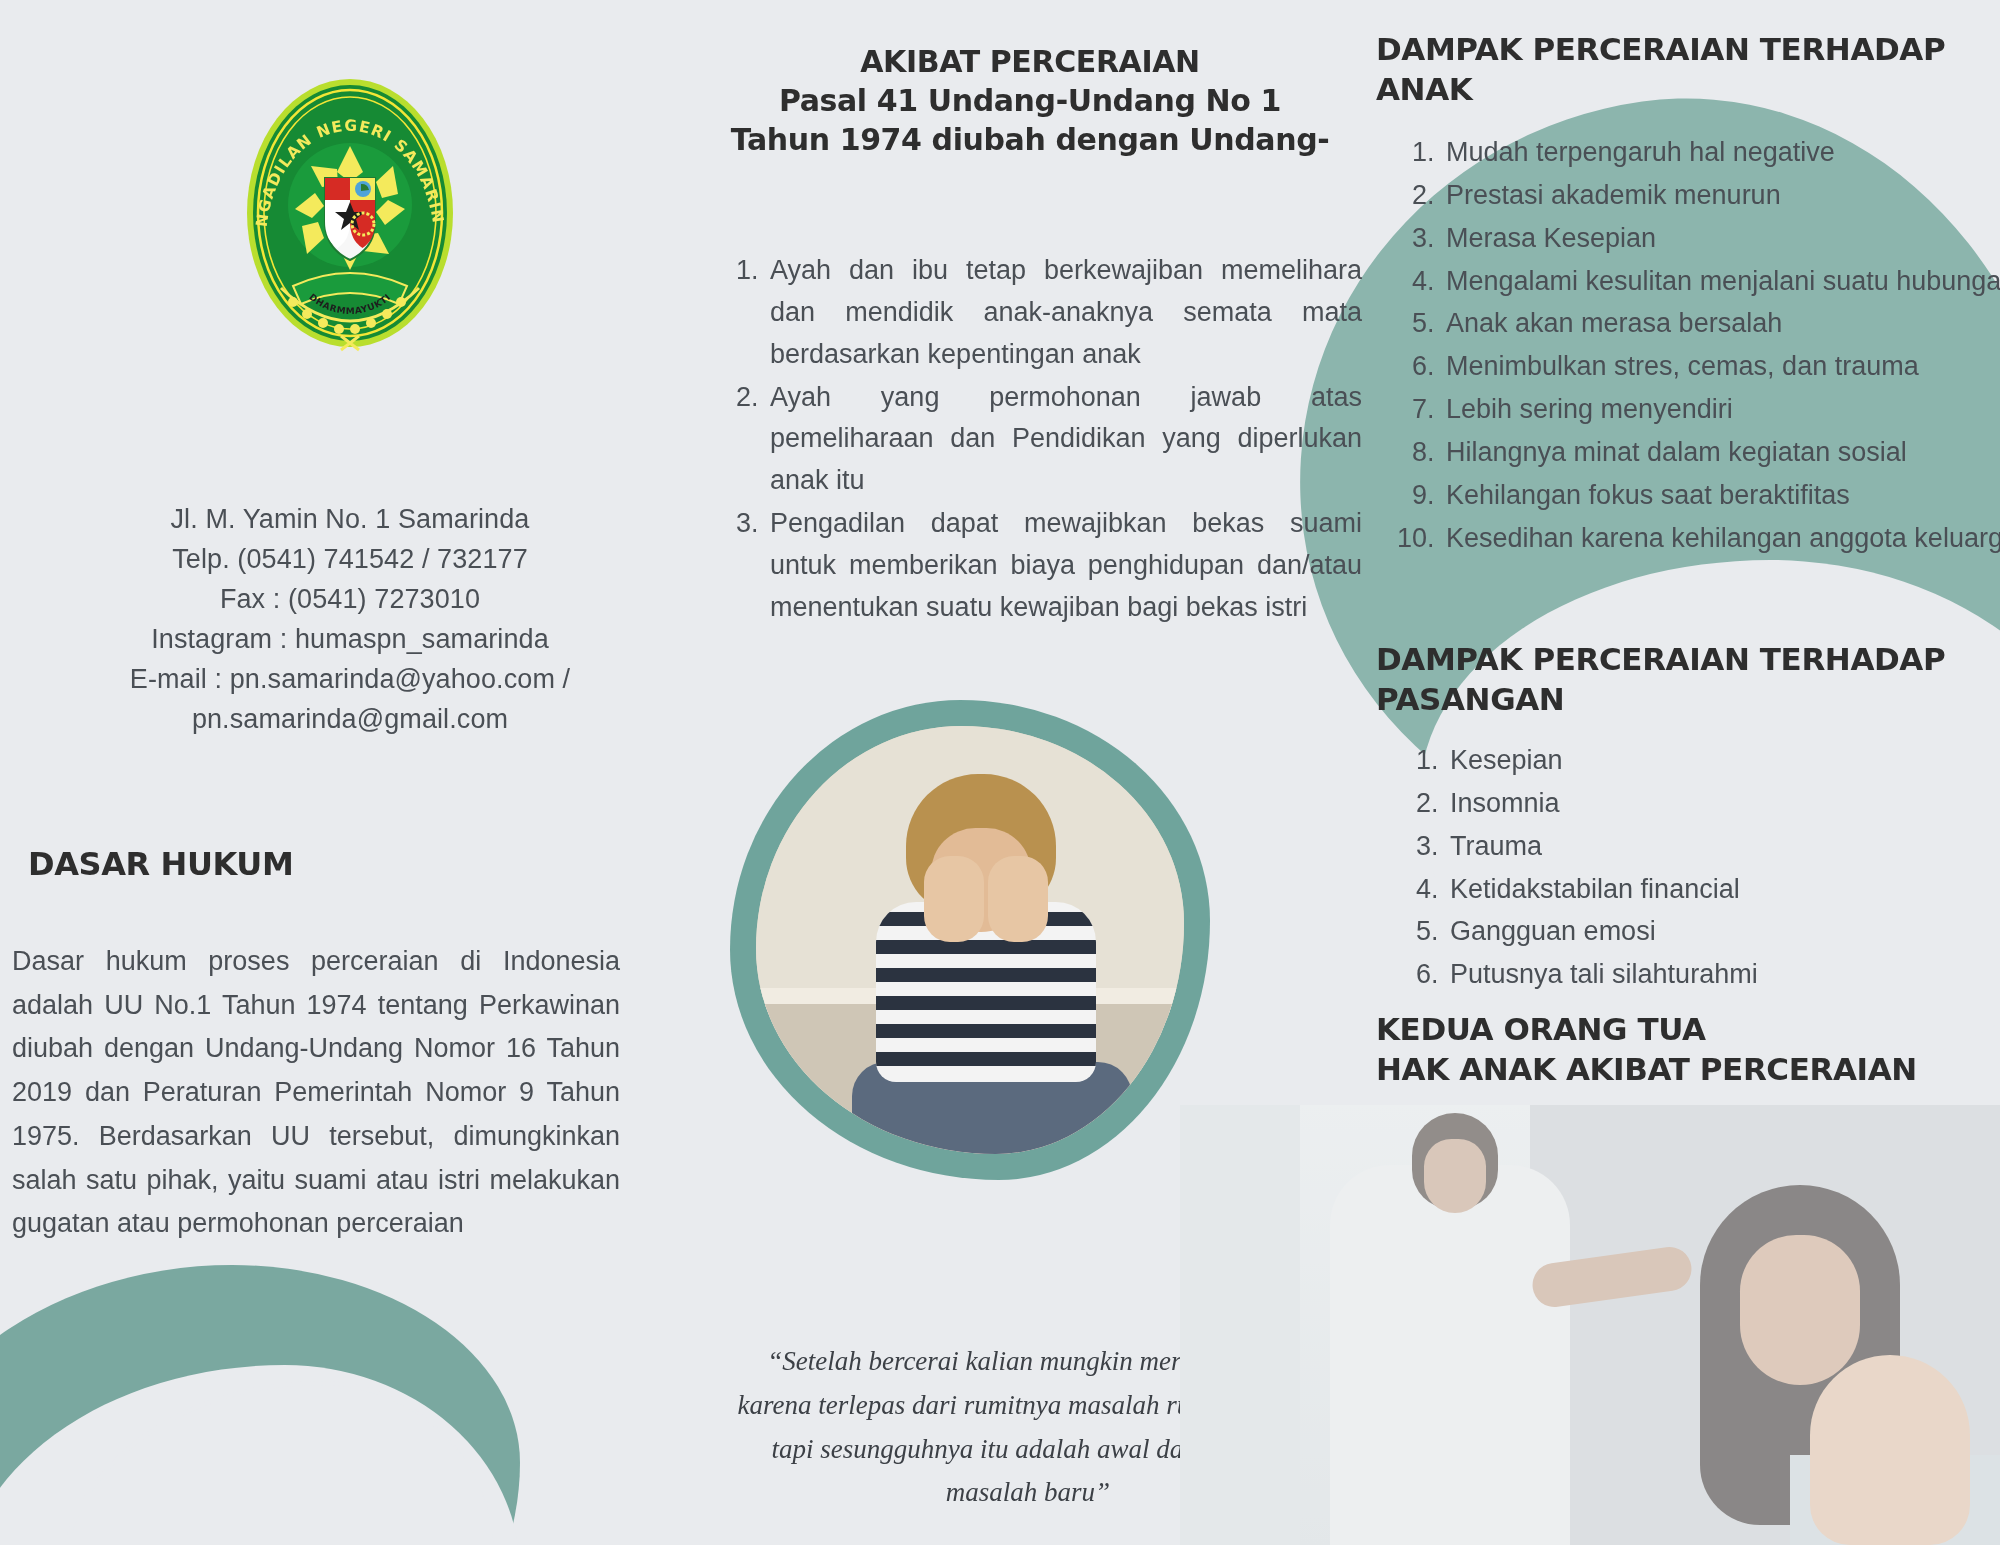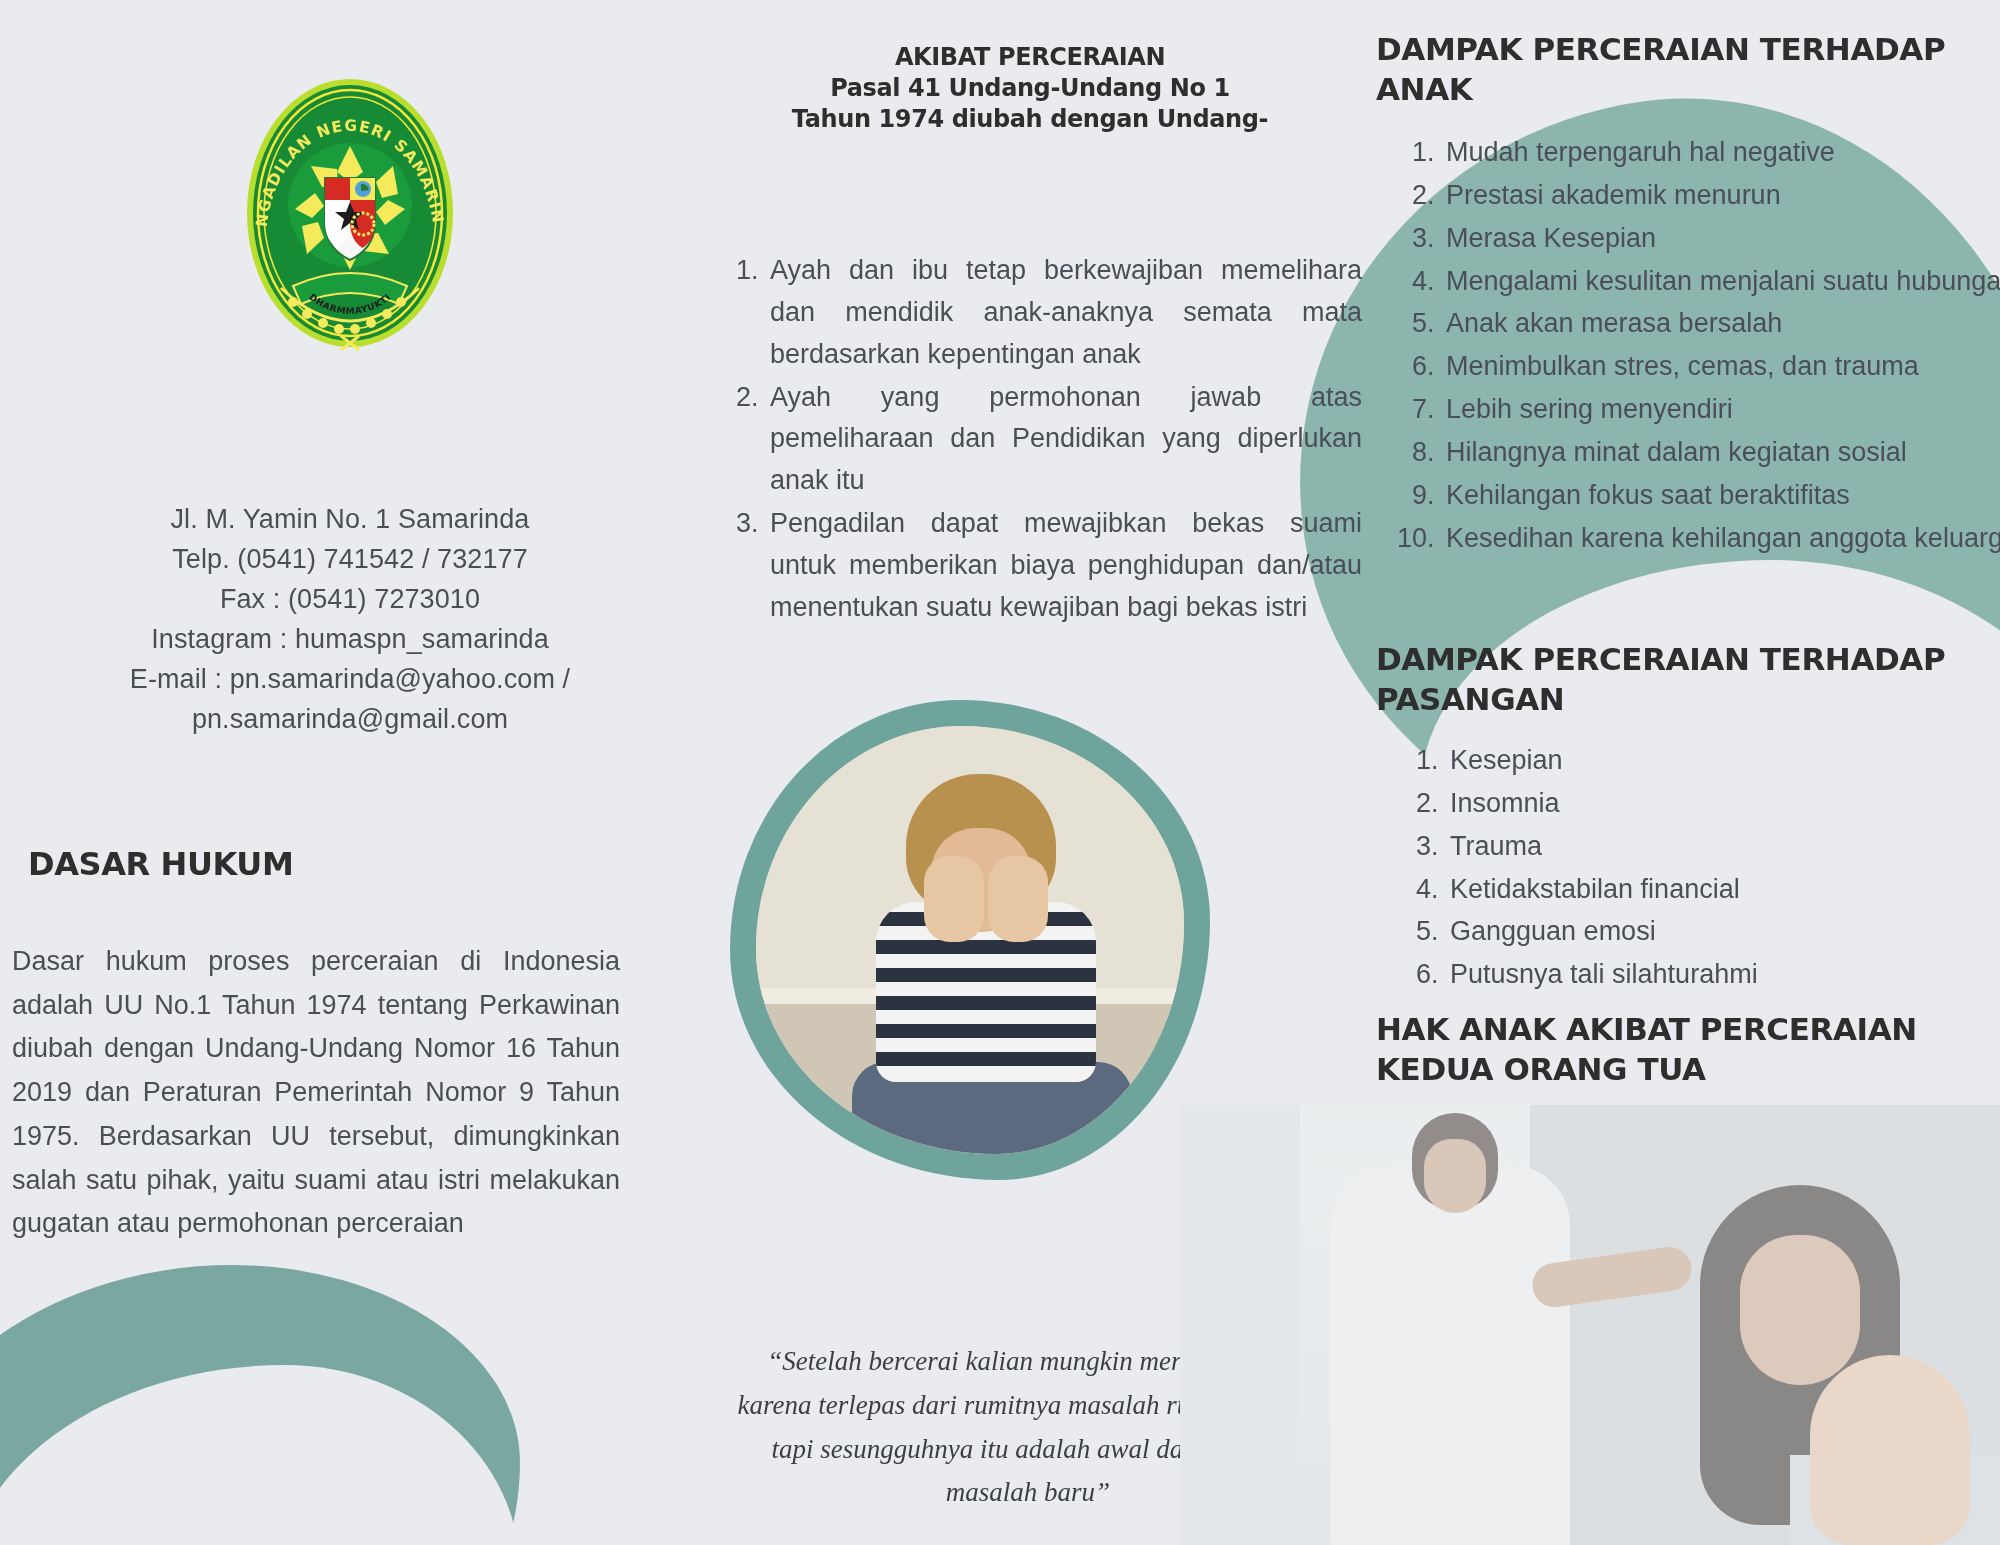--- a/index.html
+++ b/index.html
@@ -131,21 +131,21 @@
     top: 0;
     width: 660px;
     height: 100%;
   }
   .akibat-title {
     position: absolute;
     left: 20px;
     top: 42px;
     width: 620px;
     text-align: center;
-    font-size: 24px;
+    font-size: 30px;
     line-height: 1.30;
   }
   ol.tight {
     margin: 0;
     padding: 0 0 0 46px;
     list-style-position: outside;
   }
   ol.tight > li {
     font-size: 27px;
     line-height: 1.55;
@@ -418,22 +418,22 @@
     <ol class="tight r-list2">
       <li>Kesepian</li>
       <li>Insomnia</li>
       <li>Trauma</li>
       <li>Ketidakstabilan financial</li>
       <li>Gangguan emosi</li>
       <li>Putusnya tali silahturahmi</li>
     </ol>
 
     <div class="sec-title h-right r-sec3-title">
+      <div>KEDUA ORANG TUA</div>
       <div>HAK ANAK AKIBAT PERCERAIAN</div>
-      <div>KEDUA ORANG TUA</div>
     </div>
     <ol class="tight r-list3">
       <li>Setiap anak berhak mendapat pemeliharaan, pendidikan, kesehatan, rumah dan lingkungan tempat tinggal yang baik lahir dan batin termasuk mendapatkan curahan kasih sayang.</li>
       <li>Semua biaya kehidupan anak menjadi tanggung jawab ayah dan ibunya</li>
       <li>Hak untuk bertemu ayah dan ibunya bagi setiap anak pasca perceraian ayah dan ibunya.</li>
     </ol>
   </div>
 
   <div class="photo-couple">
     <div class="pc-bg"></div>

